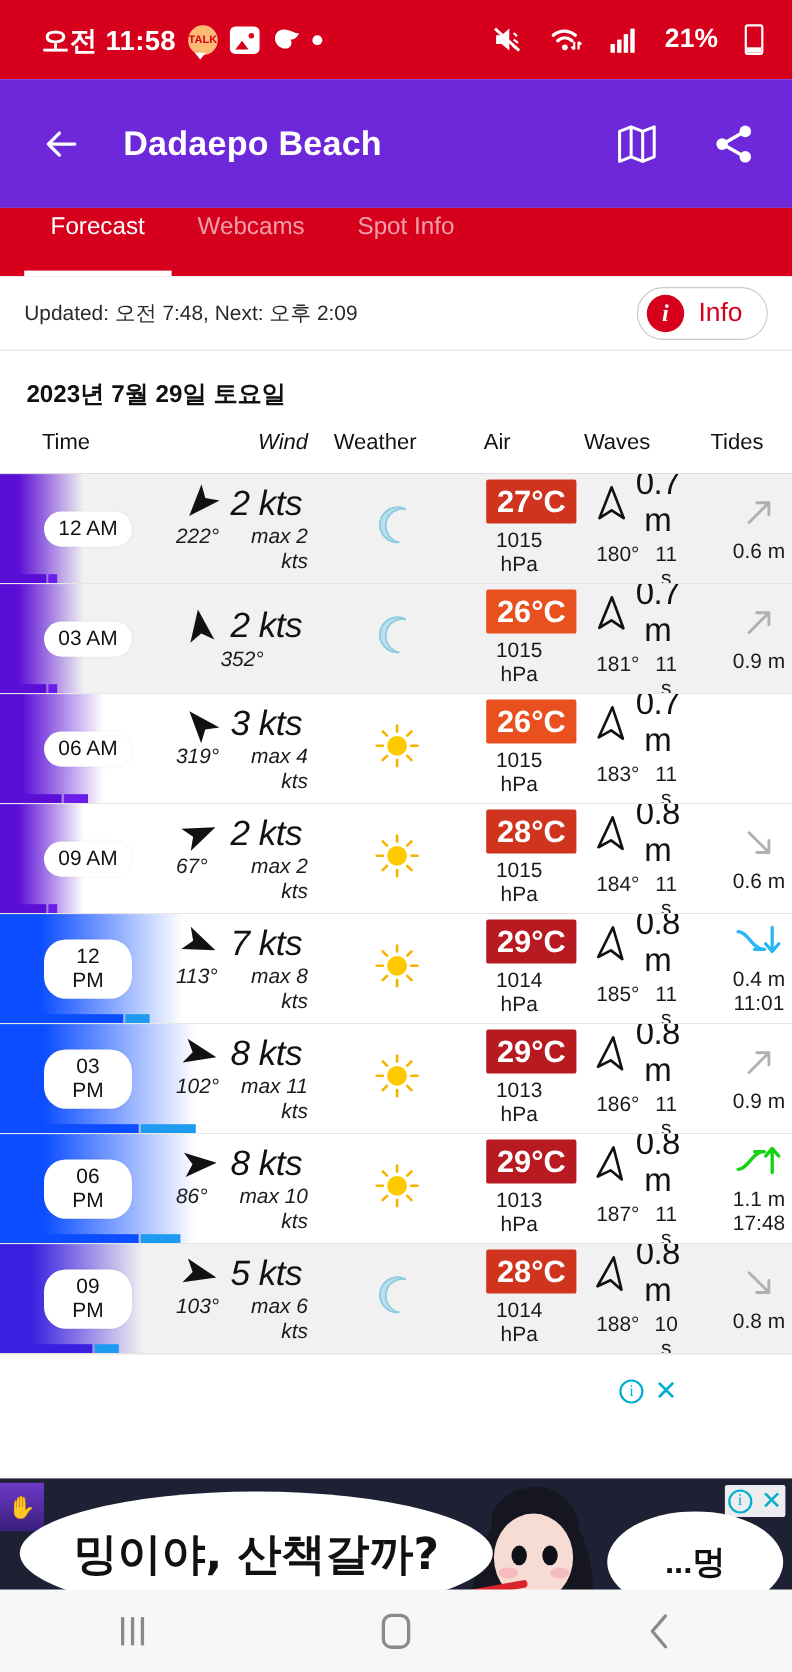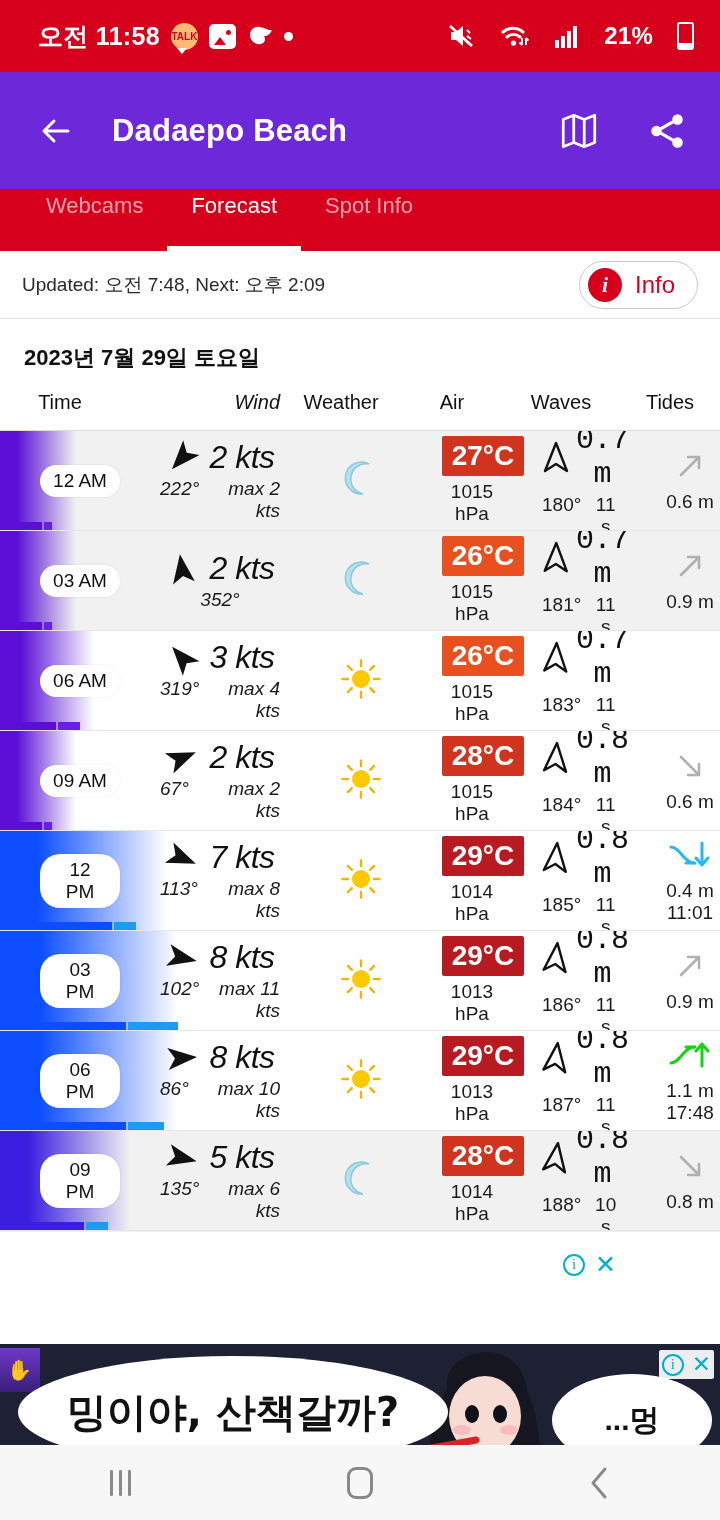--- a/index.html
+++ b/index.html
@@ -182,21 +182,21 @@
 
   .wx-icon { width: 42px; height: 42px; display:inline-block; }
 
   .temp-badge {
     display: inline-block;
     color: #fff; font-size: 28px; font-weight: 600;
     padding: 4px 6px; border-radius: 2px; min-width: 82px;
   }
   .hpa { font-size: 19px; color: #1a1a1a; margin-top: 5px; }
 
-  .wave-main { display:flex; align-items:center; justify-content:space-between; gap: 6px; font-family: Liberation Mono, monospace; }
+  .wave-main { display:flex; align-items:center; justify-content:space-between; gap: 6px; }
   .wave-icon { width: 28px; height: 34px; }
   .wave-h { font-size: 30px; color:#111; letter-spacing:-.5px; }
   .wave-sub { font-size: 19px; color:#1a1a1a; margin-top: 3px; display:flex;justify-content:center;gap:10px;}
 
   .tide-icon { height: 34px; display:flex;align-items:center;justify-content:center; }
   .tide-sub { font-size: 19px; color:#1a1a1a; margin-top: 8px; }
 
   
   .ad-area { background: #ffffff; }
   .ad-top {
@@ -319,22 +319,22 @@
         <circle cx="30" cy="9" r="5" fill="#fff"></circle>
         <circle cx="10" cy="20" r="5" fill="#fff"></circle>
         <circle cx="30" cy="31" r="5" fill="#fff"></circle>
         <path d="M26 11 L14 18 M14 22 L26 29" stroke="#fff" stroke-width="3"></path>
       </svg>
     </div>
   </div>
 </div>
 
 <div class="tabs">
+  <div class="tab active">Forecast</div>
   <div class="tab">Webcams</div>
-  <div class="tab active">Forecast</div>
   <div class="tab">Spot Info</div>
 </div>
 
 <div class="updated-bar">
   <span class="updated-text">Updated: 오전 7:48, Next: 오후 2:09</span>
   <div class="info-chip">
     <span class="info-dot">i</span>
     <span class="info-label">Info</span>
   </div>
 </div>
@@ -781,21 +781,21 @@
      </div>
 
      <div class="cell c-wind">
        <div class="wind-main">
          <span class="wind-arrow"><svg viewBox="0 0 34 34" width="34" height="34" style="transform:rotate(103deg)">
    <path d="M17 2 L28 31 L17 24 L6 31 Z" fill="#111"></path>
             </svg></span>
          <span class="wind-spd">5 kts</span>
        </div>
        <div class="wind-sub">
-         <span>135°</span>
+         <span>103°</span>
          <span>max 6 kts</span>
        </div>
      </div>
 
      <div class="cell c-weather">
        <span class="wx-icon"><svg viewBox="0 0 42 42" width="42" height="42">
             <path d="M29 6 a16 16 0 1 0 -6 30 a13 13 0 0 1 6 -30z" fill="#b7e1f0" stroke="#8fc9dd" stroke-width="1.6"></path>
           </svg></span>
      </div>
 

